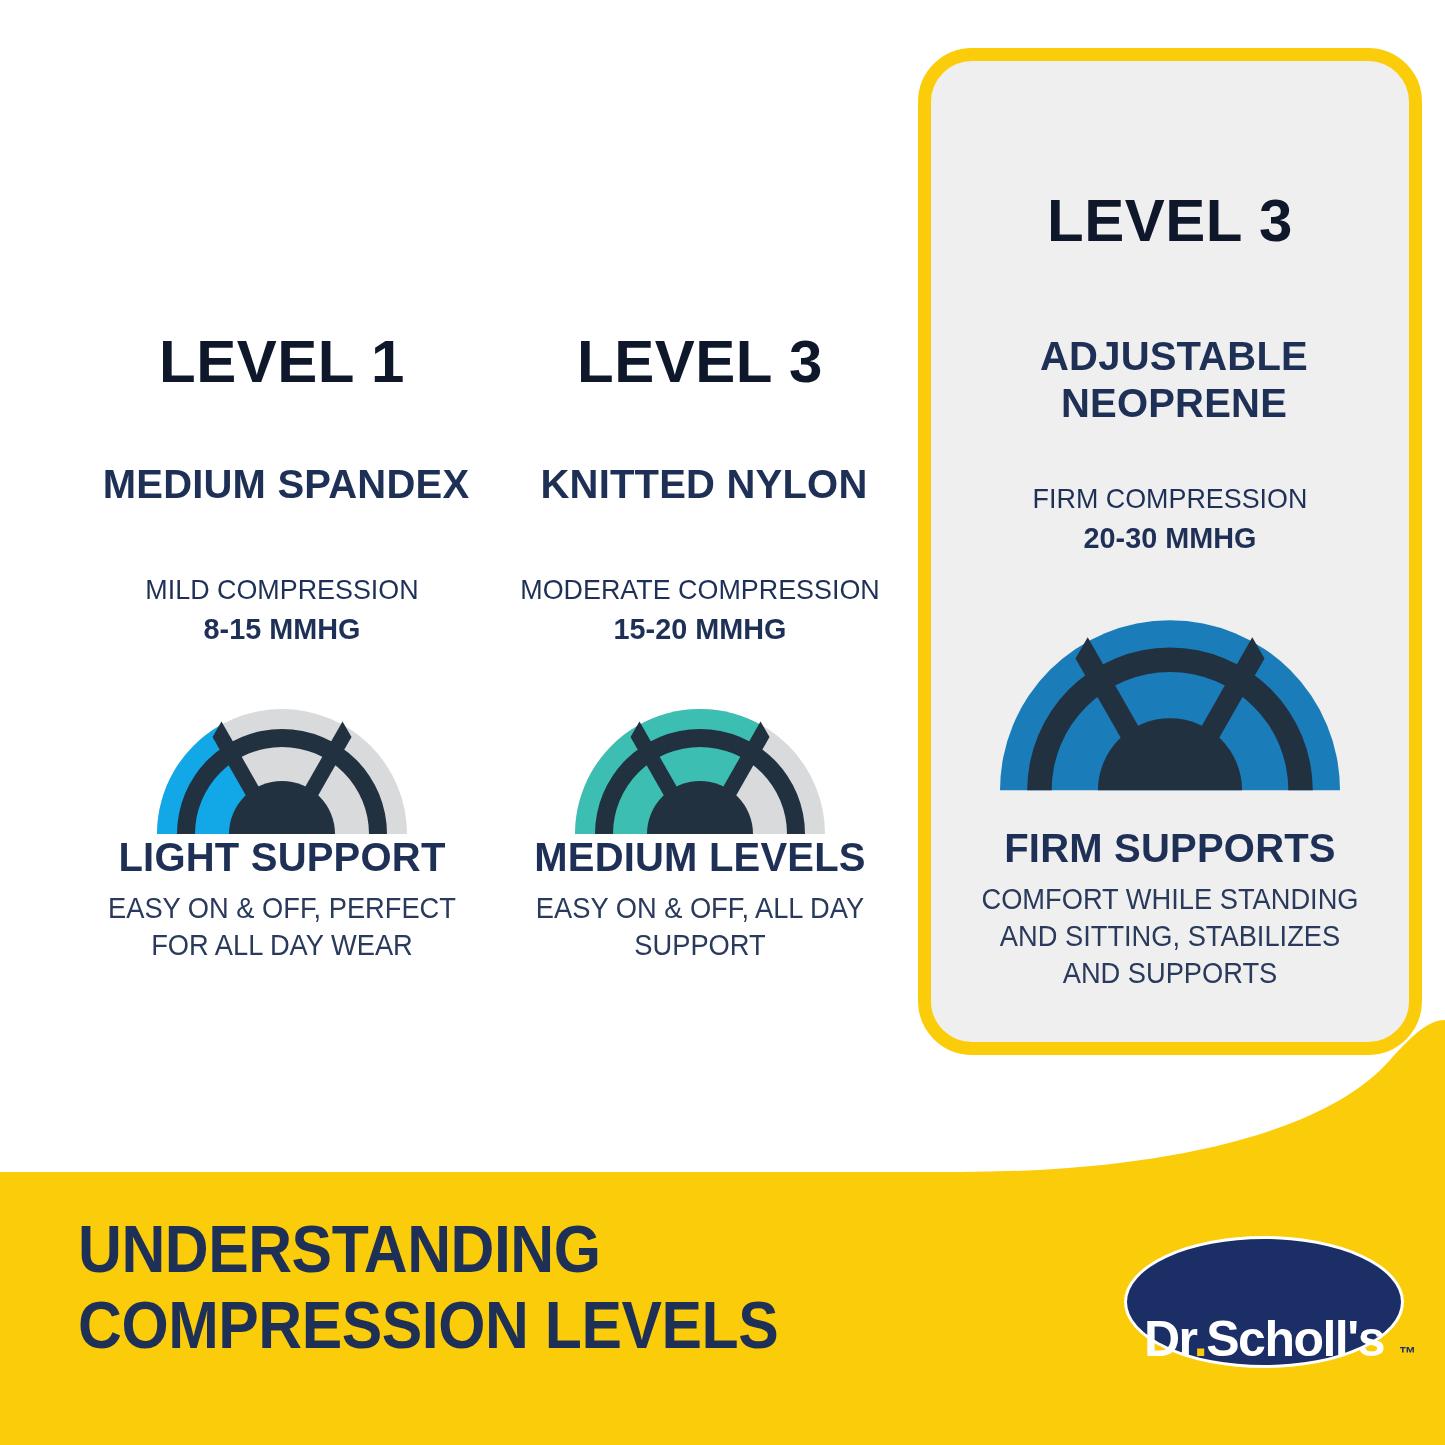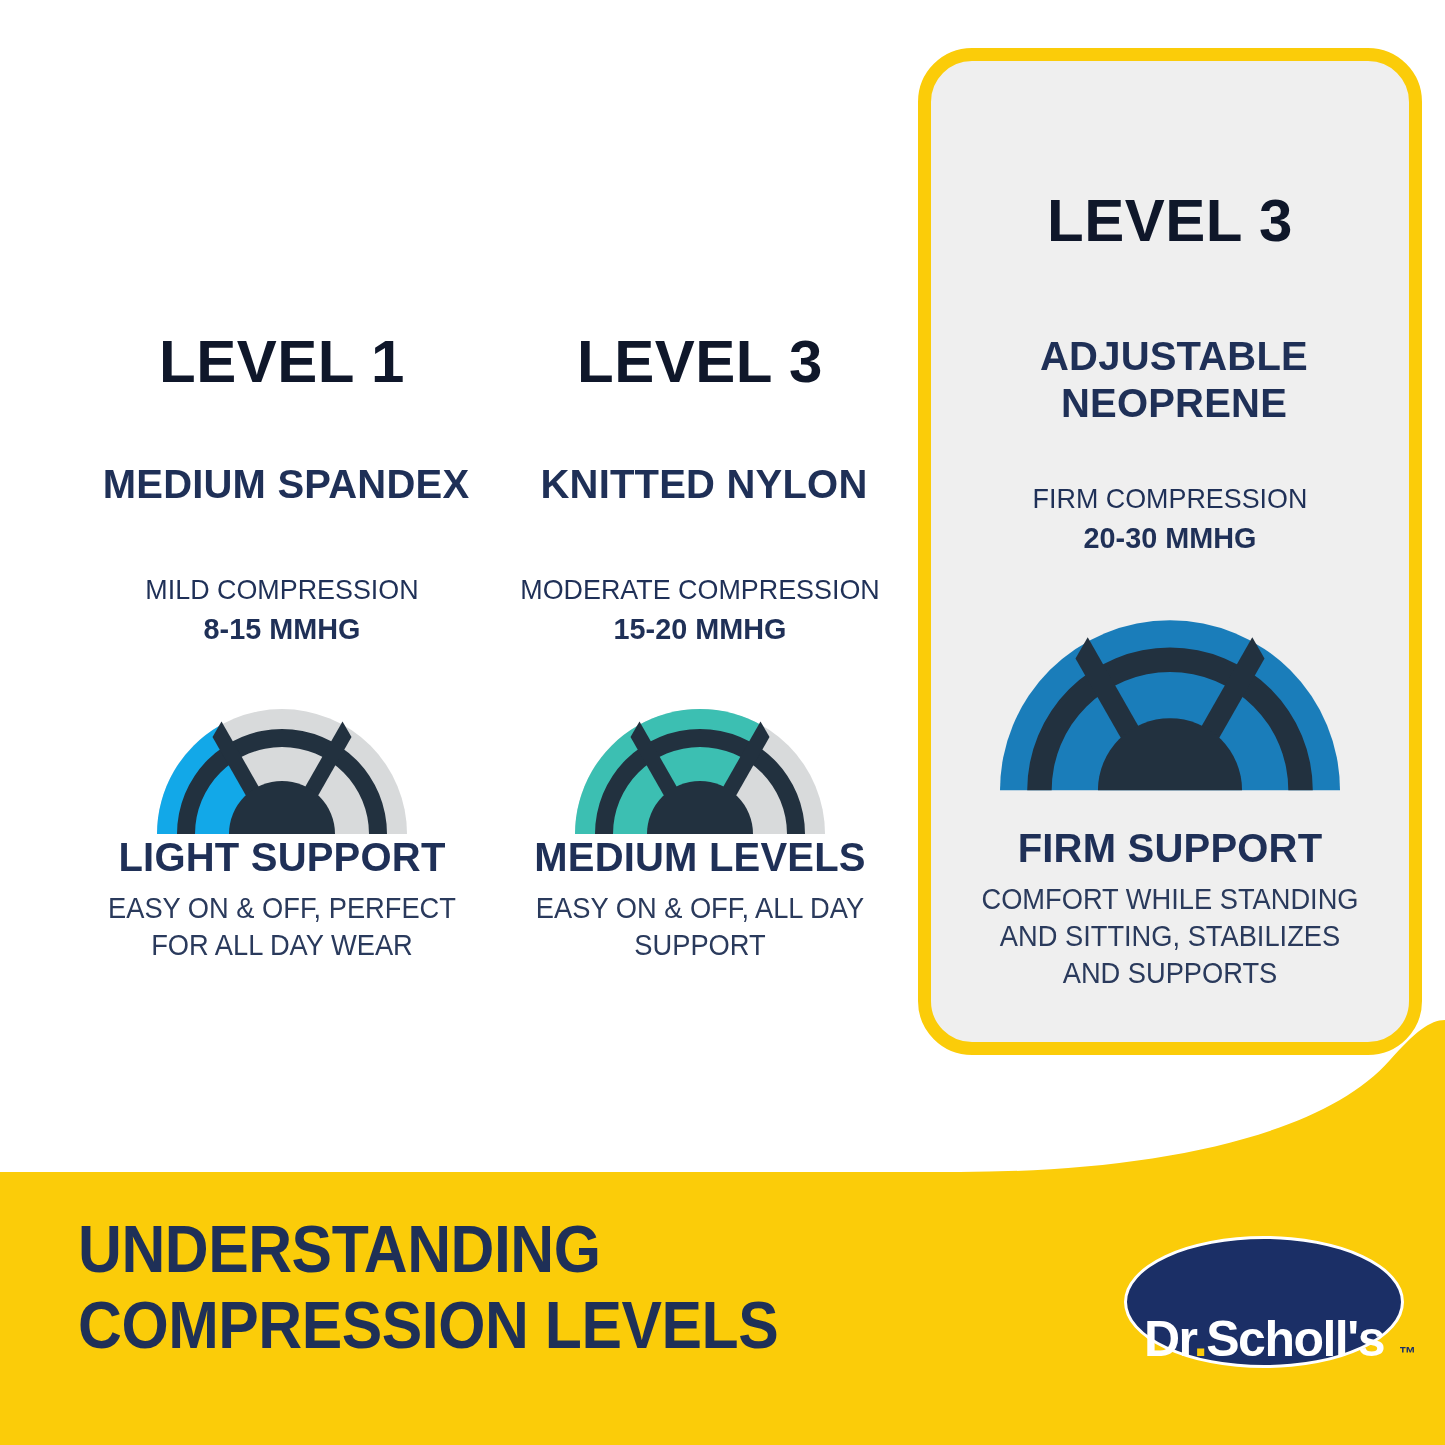--- a/index.html
+++ b/index.html
@@ -254,20 +254,20 @@
       </div>
       <div class="gauge-wrap">
         <svg width="340" height="172" viewBox="0 0 250 126">
           <path d="M0 125 A125 125 0 0 1 250 125 Z" fill="#1A7DBA"></path>
           <path d="M20 125 A105 105 0 0 1 230 125 L212 125 A87 87 0 0 0 38 125 Z" fill="#22313F"></path>
           <path d="M55.5 28 L64.5 12.4 L117 104.5 L108 120 Z" fill="#22313F"></path>
           <path d="M194.5 28 L185.5 12.4 L133 104.5 L142 120 Z" fill="#22313F"></path>
           <path d="M72 125 A53 53 0 0 1 178 125 Z" fill="#22313F"></path>
         </svg>
       </div>
-      <div class="support-title">FIRM SUPPORT</div>
+      <div class="support-title">FIRM SUPPORTS</div>
       <div class="support-desc">COMFORT WHILE STANDING
 AND SITTING, STABILIZES
 AND SUPPORTS</div>
     </div>
 
   </div>
 </div>
 
 </body></html>

